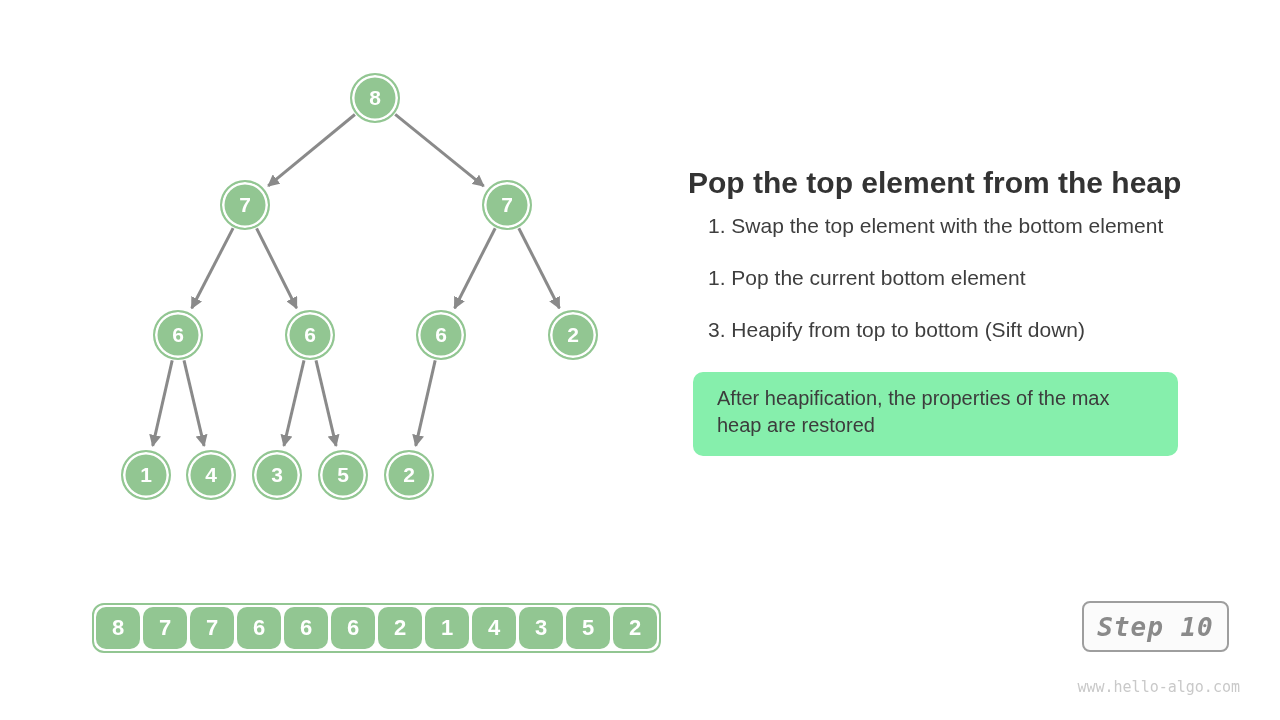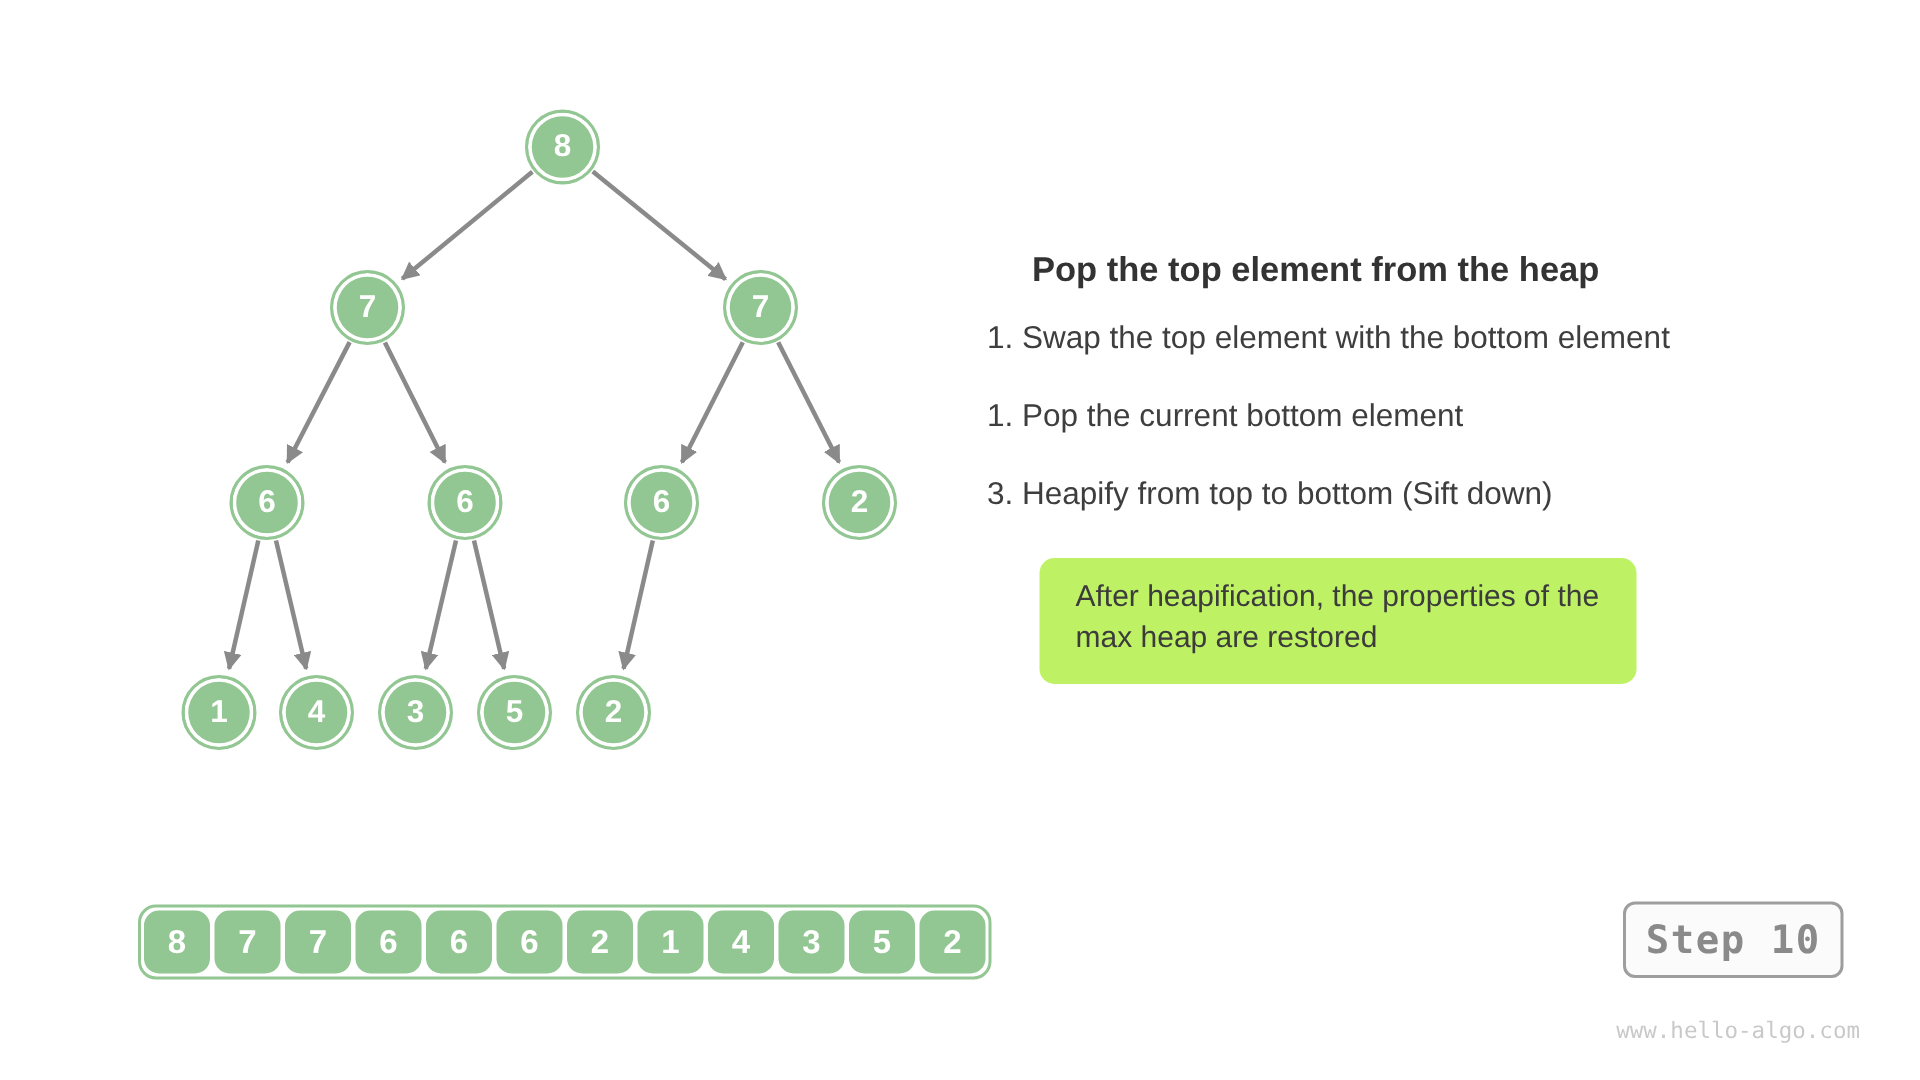--- a/index.html
+++ b/index.html
@@ -12,28 +12,28 @@
   .node {
     position: absolute; width: 50px; height: 50px; border-radius: 50%;
     background: #92C692; border: 2px solid #92C692;
     box-shadow: inset 0 0 0 2.5px #ffffff;
     color: #ffffff; font-size: 21px; font-weight: bold;
     display: flex; align-items: center; justify-content: center;
   }
 
   
   .fig-title { position: absolute; left: 688px; top: 166px;
-               font-size: 23px; font-weight: bold; color: #333333; }
-  .fig-step  { position: absolute; left: 658px; font-size: 21px; color: #3E3E3E; line-height: 26px; }
+               font-size: 30px; font-weight: bold; color: #333333; }
+  .fig-step  { position: absolute; left: 708px; font-size: 21px; color: #3E3E3E; line-height: 26px; }
   .fig-step.s0 { top: 213px; }
   .fig-step.s1 { top: 265px; }
   .fig-step.s2 { top: 317px; }
   .note-box {
-    position: absolute; left: 693px; top: 372px; width: 398px; height: 84px;
-    background: #bef264; border-radius: 10px;
+    position: absolute; left: 693px; top: 372px; width: 485px; height: 84px;
+    background: #86efac; border-radius: 10px;
     padding: 13px 22px 0 24px;
     font-size: 20px; line-height: 27px; color: #3C3C3C;
   }
 
   
   .array-box {
     position: absolute; left: 92px; top: 603px;
     display: inline-flex; gap: 3px; padding: 2px;
     border: 2px solid #92C692; border-radius: 12px; background: #ffffff;
   }
@@ -42,21 +42,21 @@
     color: #ffffff; font-size: 22px; font-weight: bold;
     display: flex; align-items: center; justify-content: center;
   }
 
   
   .step-box {
     position: absolute; left: 1082px; top: 601px; width: 147px; height: 51px;
     background: #FBFBFB; border: 2px solid #9E9E9E; border-radius: 8px;
     display: flex; align-items: center; justify-content: center;
     font-family: "DejaVu Sans Mono", monospace; font-size: 26px; font-weight: bold;
-    color: #8A8A8A; letter-spacing: 1px;
+    color: #8A8A8A; letter-spacing: 1px; font-style: italic;
   }
   .watermark {
     position: absolute; right: 40px; top: 678px;
     font-family: "DejaVu Sans Mono", monospace; font-size: 15px; color: #C9C9C9; text-align: right;
   }
 </style>
 </head>
 <body>
 
 <div class="canvas">

